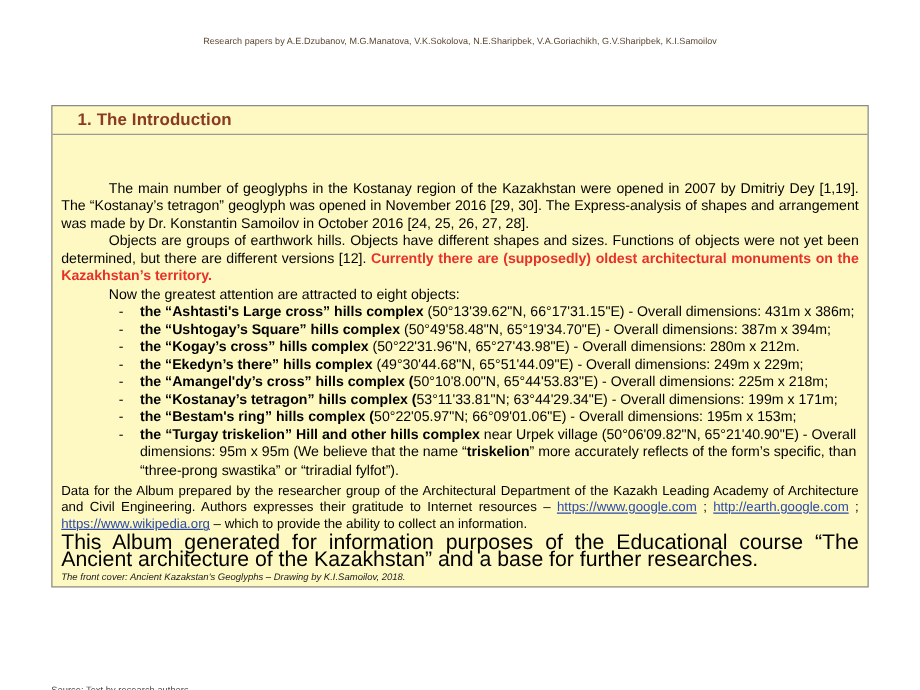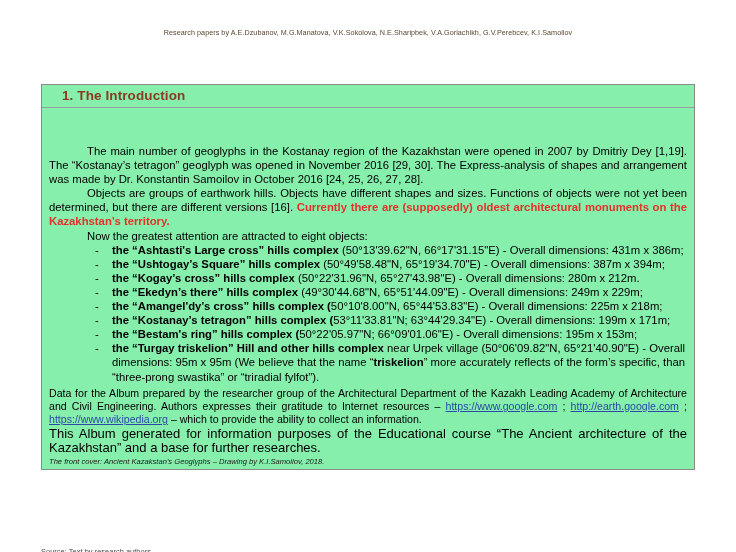--- a/index.html
+++ b/index.html
@@ -36,21 +36,21 @@
     letter-spacing: 0.05px;
   }
 
   
   .panel {
     position: absolute;
     left: 41px;
     top: 84px;
     width: 654px;
     border: 1.5px solid #8a8a8a;
-    background: #86efac;
+    background: #fef9c3;
     box-sizing: border-box;
     padding: 0;
   }
 
   .section-heading {
     font-size: 13.5px;
     font-weight: bold;
     color: #8a3b22;
     padding: 3px 0 3px 20px;
     border-bottom: 1.3px solid #9a9a9a;
@@ -102,21 +102,21 @@
   .footer-block {
     padding: 0 7px 0 7px;
   }
   p.foot {
     margin: 0;
     font-size: 10.6px;
     line-height: 13.4px;
     text-align: justify;
   }
   p.foot.big {
-    font-size: 13px;
+    font-size: 17px;
     line-height: 14.4px;
   }
   a.link {
     color: #2b49a8;
     text-decoration: underline;
   }
   .cover-note {
     font-size: 7.6px;
     font-style: italic;
     line-height: 10px;
@@ -132,32 +132,32 @@
     color: #4a4a4a;
     line-height: 10px;
     letter-spacing: 0.05px;
     margin-top: 48px;
   }
 </style>
 </head>
 <body>
 
 <div class="doc-header">
-  <div class="doc-authors">Research papers by A.E.Dzubanov, M.G.Manatova, V.K.Sokolova, N.E.Sharipbek, V.A.Goriachikh, G.V.Perebcev, K.I.Samoilov</div>
+  <div class="doc-authors">Research papers by A.E.Dzubanov, M.G.Manatova, V.K.Sokolova, N.E.Sharipbek, V.A.Goriachikh, G.V.Sharipbek, K.I.Samoilov</div>
 </div>
 
 <div class="panel">
 
   <div class="section-heading">1. The Introduction</div>
 
   <div class="body-area">
 
     <p class="para">The main number of geoglyphs in the Kostanay region of the Kazakhstan were opened in 2007 by Dmitriy Dey [1,19]. The “Kostanay’s tetragon” geoglyph was opened in November 2016 [29, 30]. The Express-analysis of shapes and arrangement was made by Dr. Konstantin Samoilov in October 2016 [24, 25, 26, 27, 28].</p>
 
-    <p class="para"><span>Objects are groups of earthwork hills. Objects have different shapes and sizes. Functions of objects were not yet been determined, but there are different versions [16]. </span><span class="red-bold">Currently there are (supposedly) oldest architectural monuments on the Kazakhstan’s territory.</span></p>
+    <p class="para"><span>Objects are groups of earthwork hills. Objects have different shapes and sizes. Functions of objects were not yet been determined, but there are different versions [12]. </span><span class="red-bold">Currently there are (supposedly) oldest architectural monuments on the Kazakhstan’s territory.</span></p>
 
     <p class="para">Now the greatest attention are attracted to eight objects:</p>
 
     <ul class="objects">
       <li>
         <span class="dash">-</span><span class="nm">the “Ashtasti's Large cross” hills complex</span><span> (50°13'39.62"N, 66°17'31.15"E) - Overall dimensions: 431m x 386m;</span>
       </li>
       <li>
         <span class="dash">-</span><span class="nm">the “Ushtogay’s Square” hills complex</span><span> (50°49'58.48"N, 65°19'34.70"E) - Overall dimensions: 387m x 394m;</span>
       </li>

